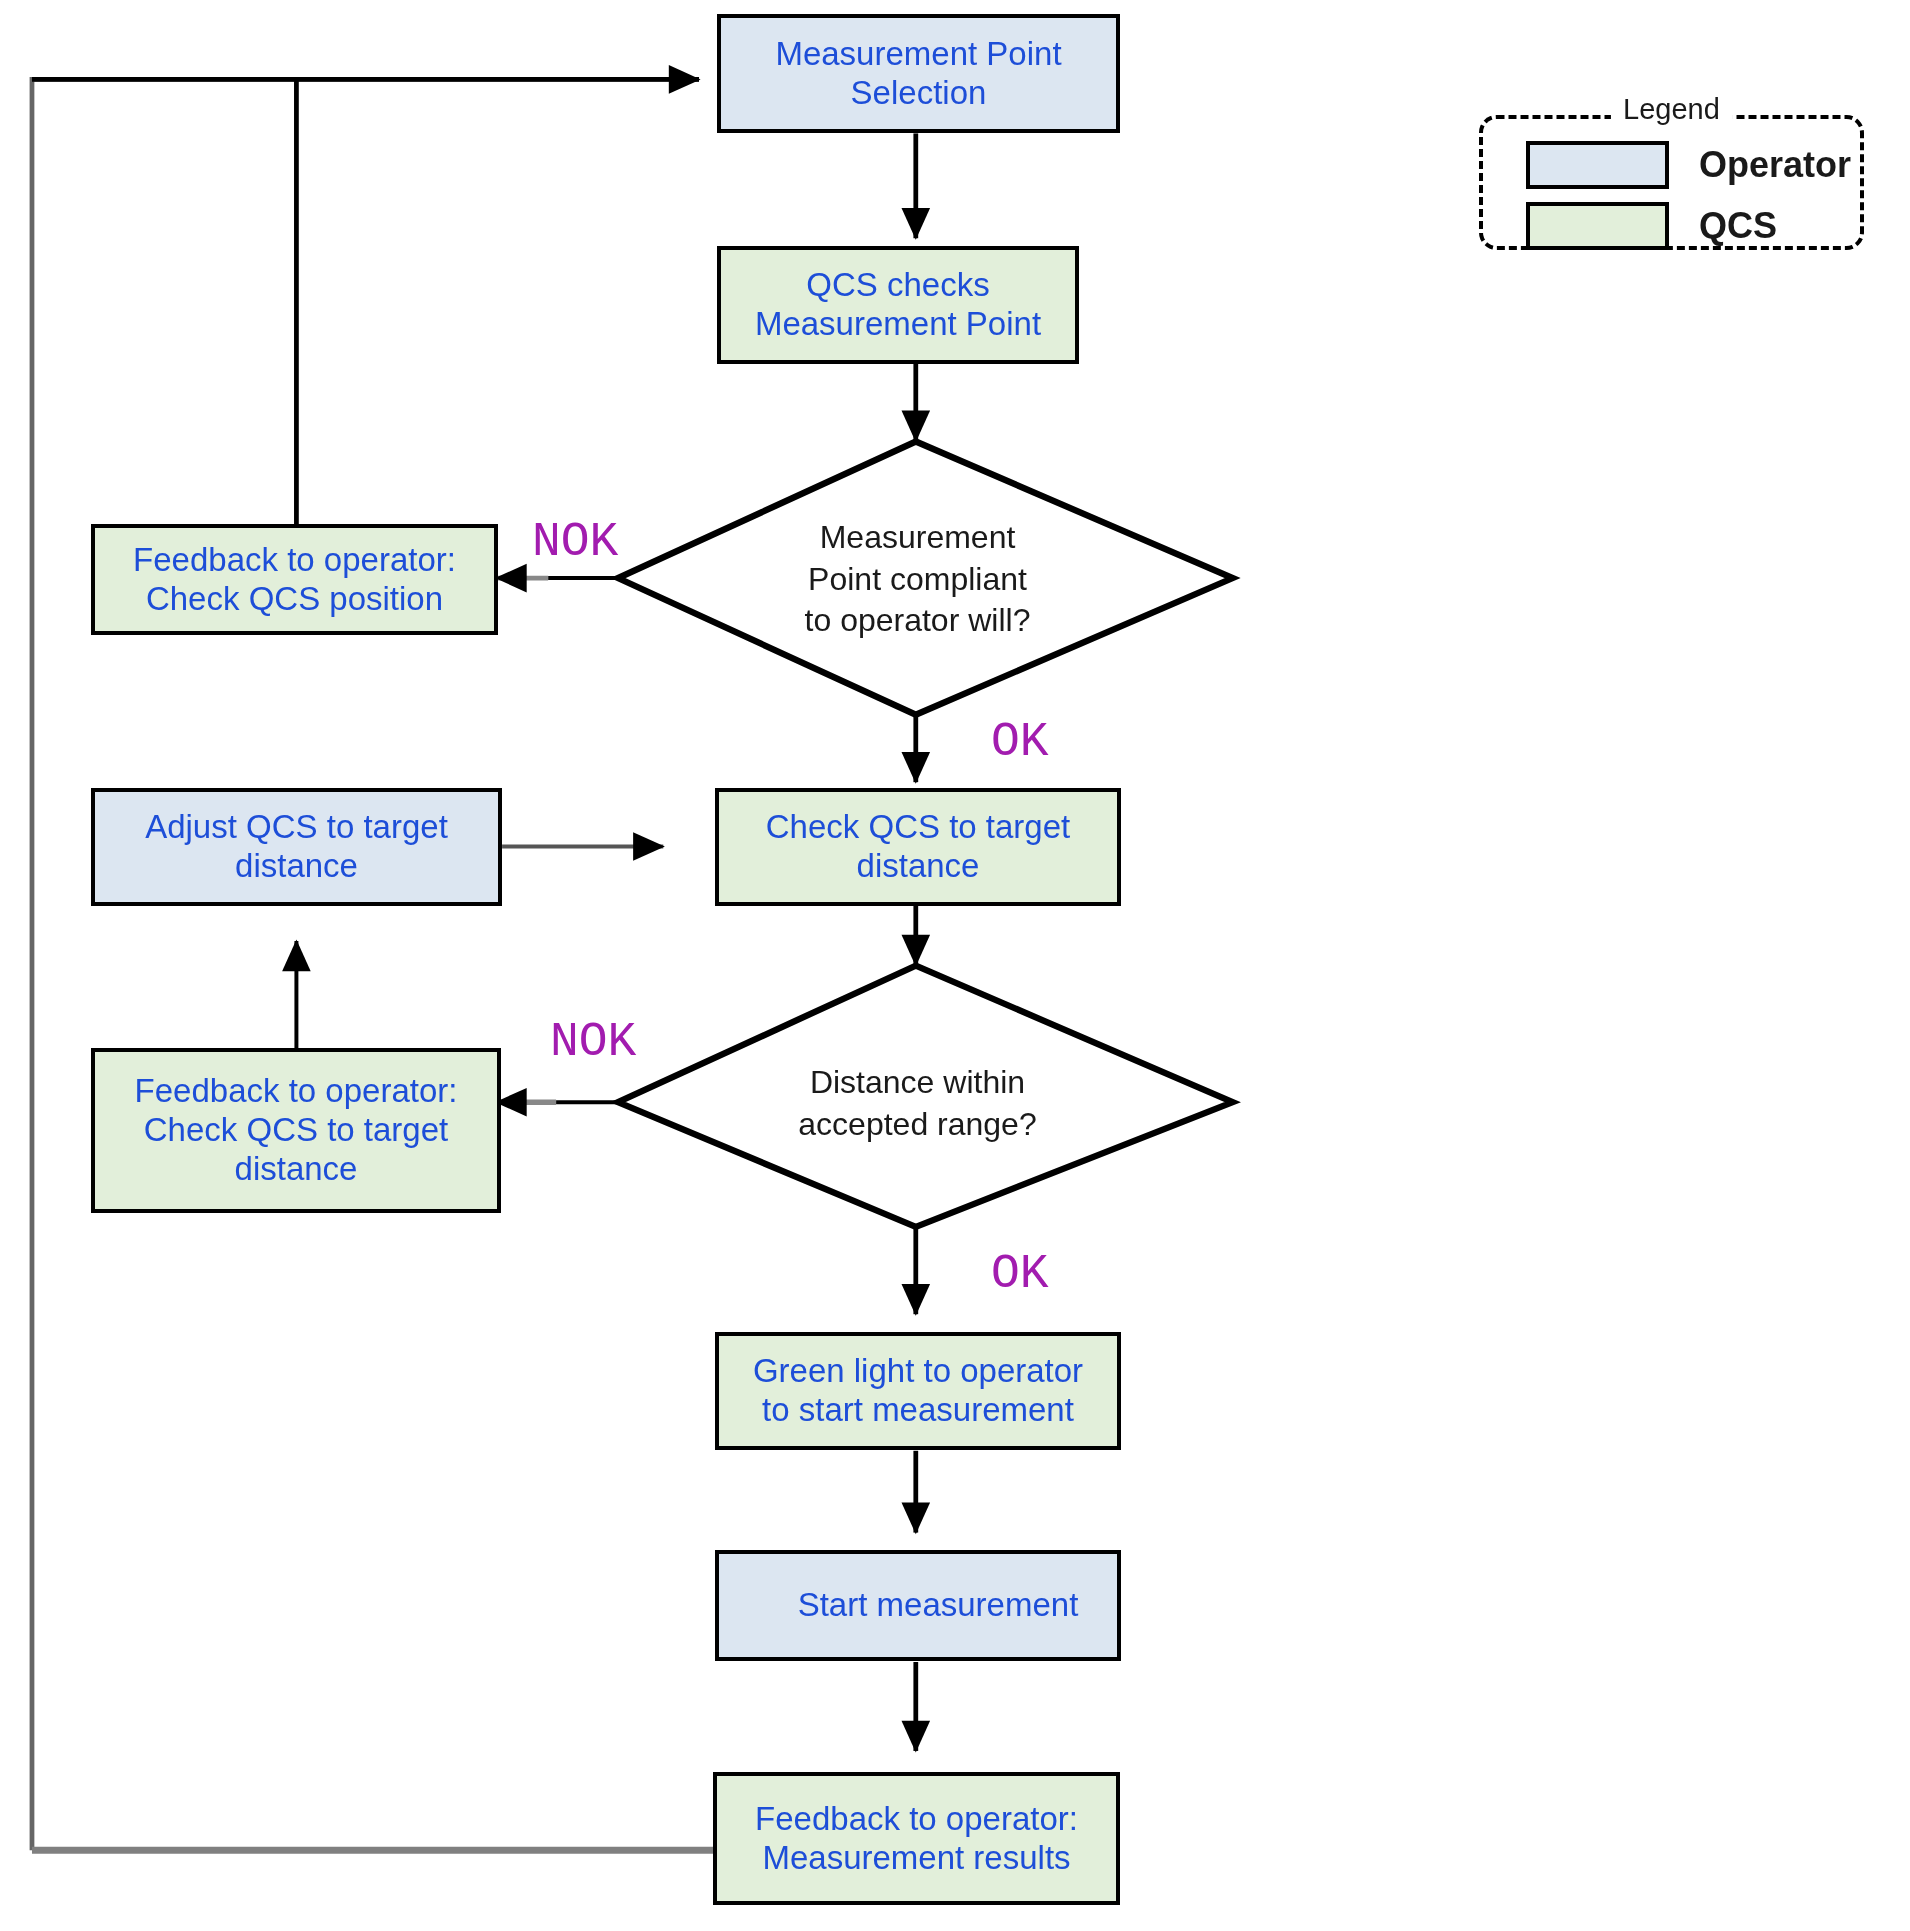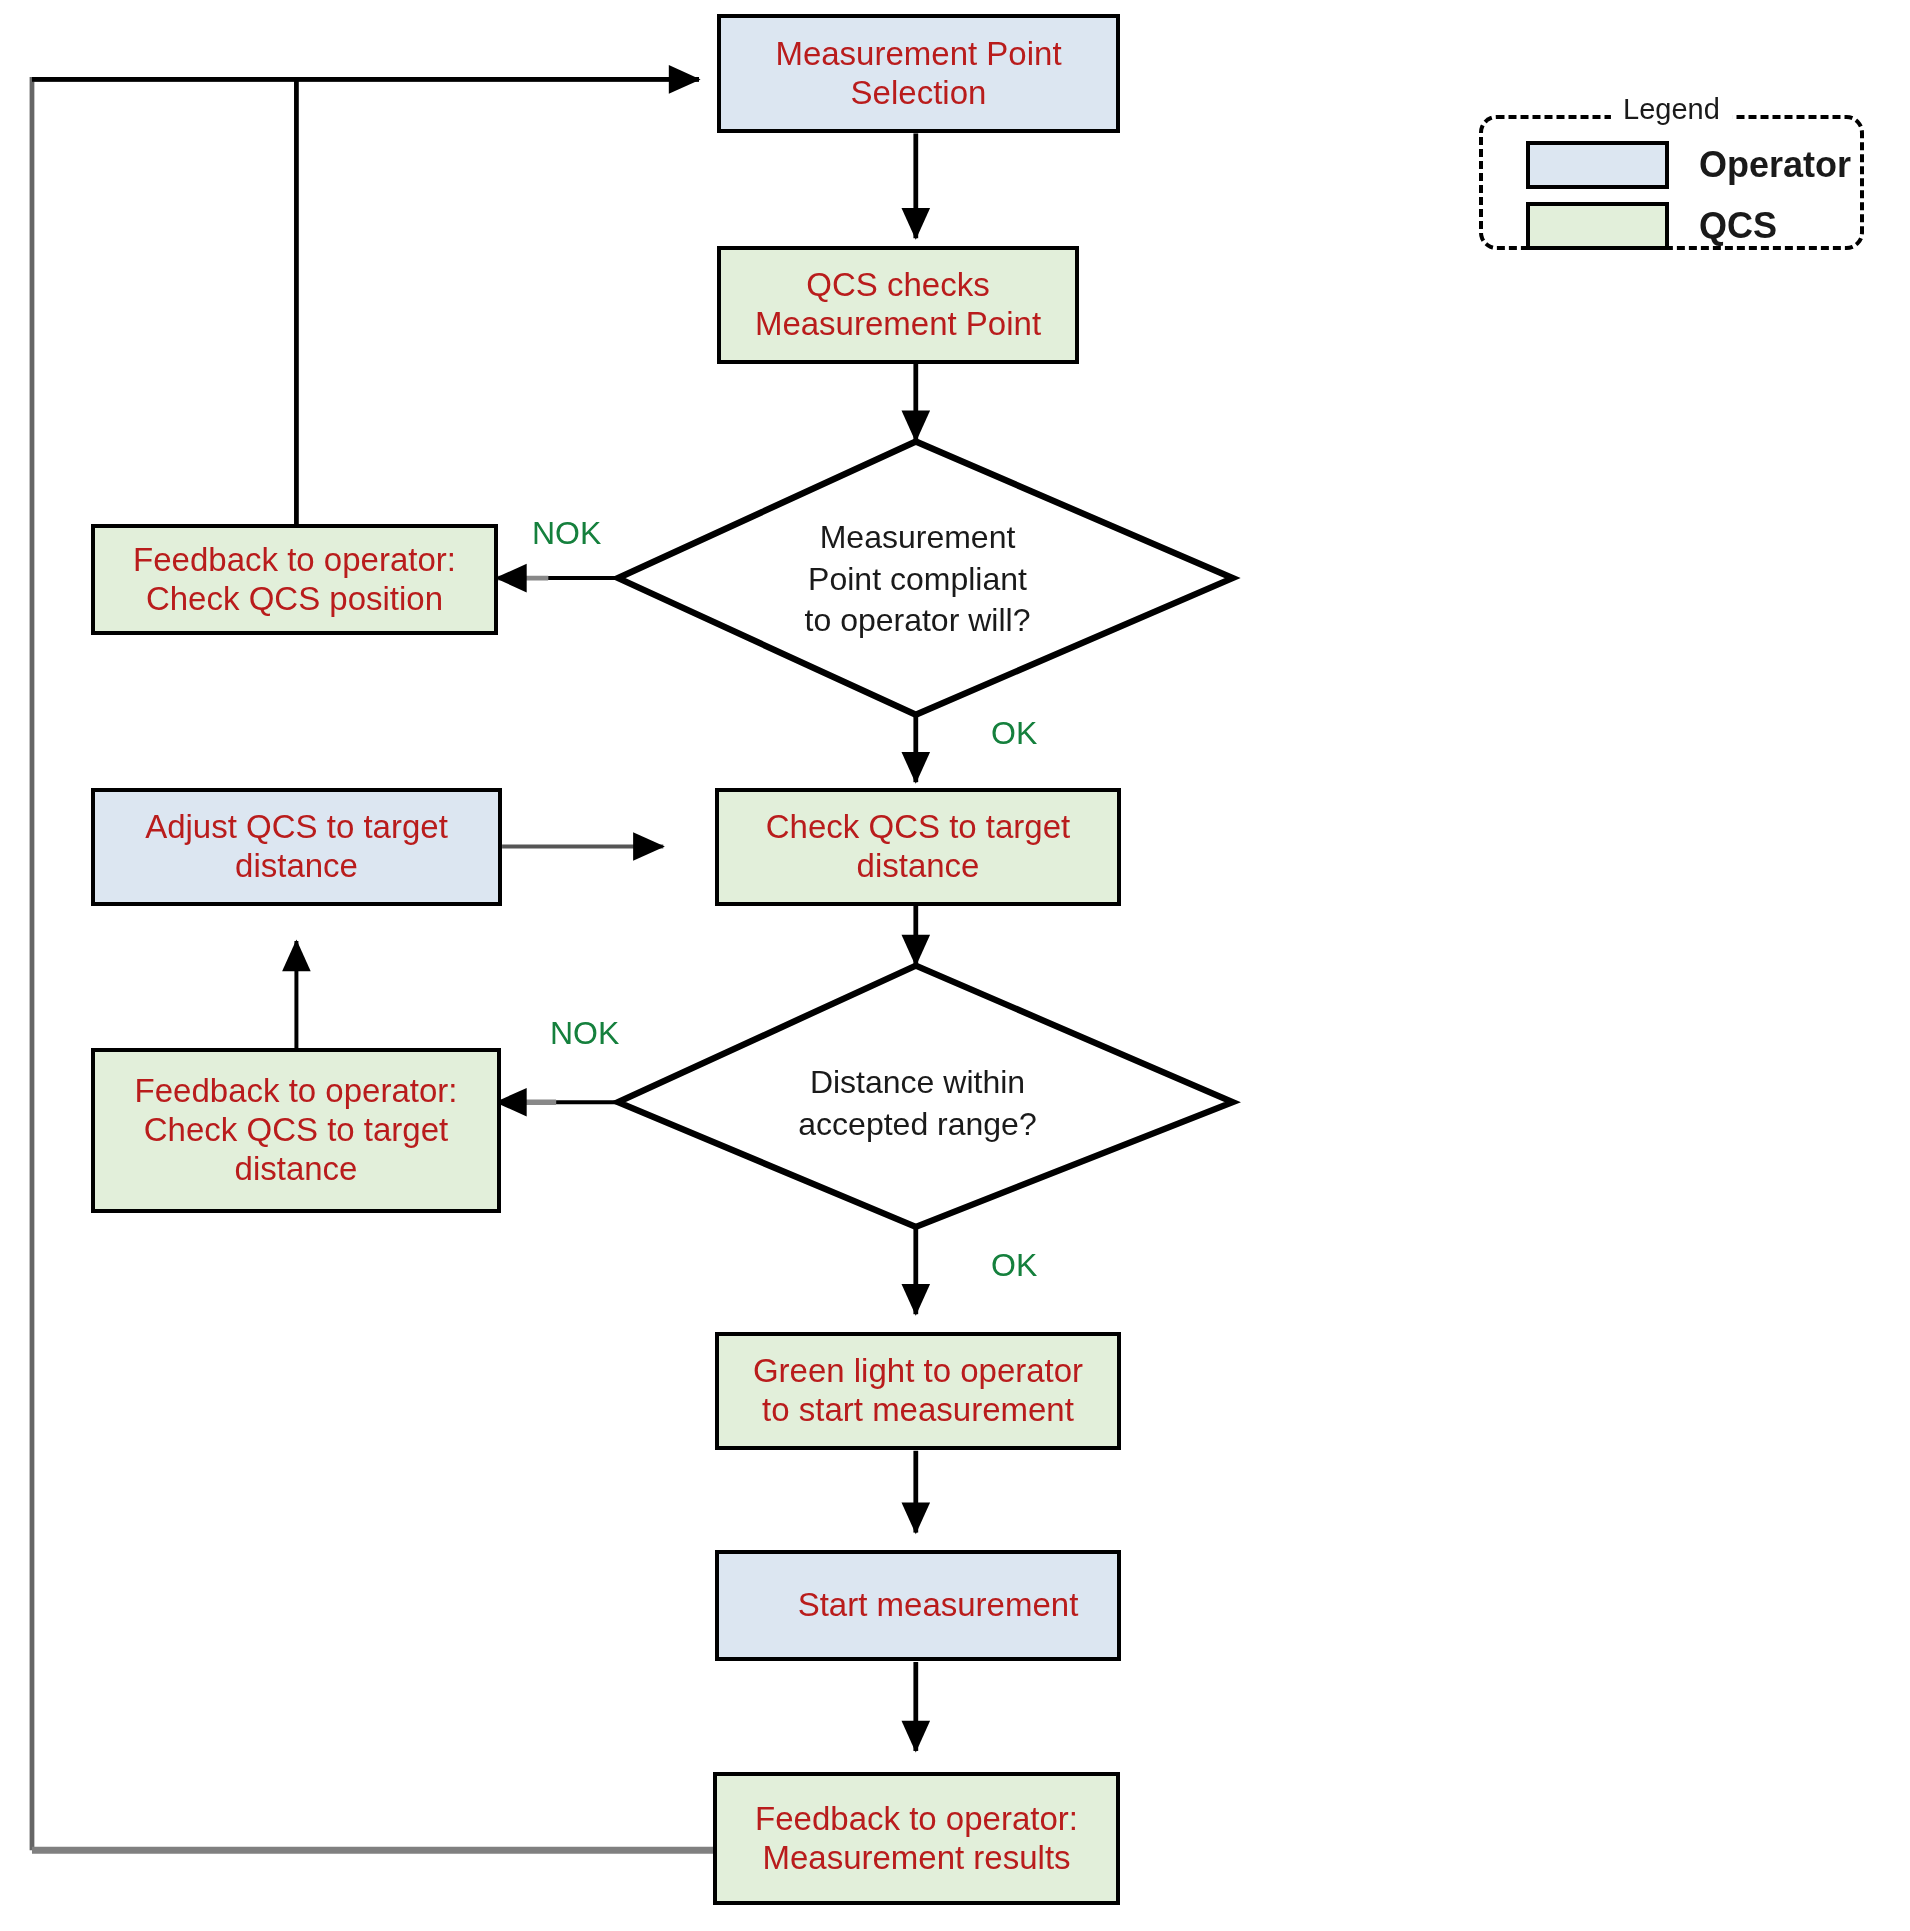--- a/index.html
+++ b/index.html
@@ -27,21 +27,21 @@
   .node {
     position: absolute;
     box-sizing: border-box;
     border: 4px solid #000000;
     display: flex;
     align-items: center;
     justify-content: center;
     text-align: center;
     font-size: 33px;
     line-height: 1.18;
-    color: #b91c1c;
+    color: #1d4ed8;
     font-family: "Liberation Sans", sans-serif;
     white-space: pre-line;
   }
   .node.operator { background: #dce6f1; }
   .node.qcs { background: #e2efda; }
 
   .diamond-label {
     position: absolute;
     display: flex;
     align-items: center;
@@ -49,23 +49,24 @@
     text-align: center;
     font-size: 32px;
     line-height: 1.30;
     color: #1a1a1a;
     white-space: pre-line;
     pointer-events: none;
   }
 
   .edge-label {
     position: absolute;
-    font-size: 32px;
-    color: #15803d;
+    font-size: 48px;
+    color: #a21caf;
     white-space: nowrap;
+    font-family: Liberation Mono, monospace;
   }
 
   
   #legend {
     position: absolute;
     box-sizing: border-box;
     border: 4px dashed #000000;
     border-radius: 17.5px;
     background: #ffffff;
   }

